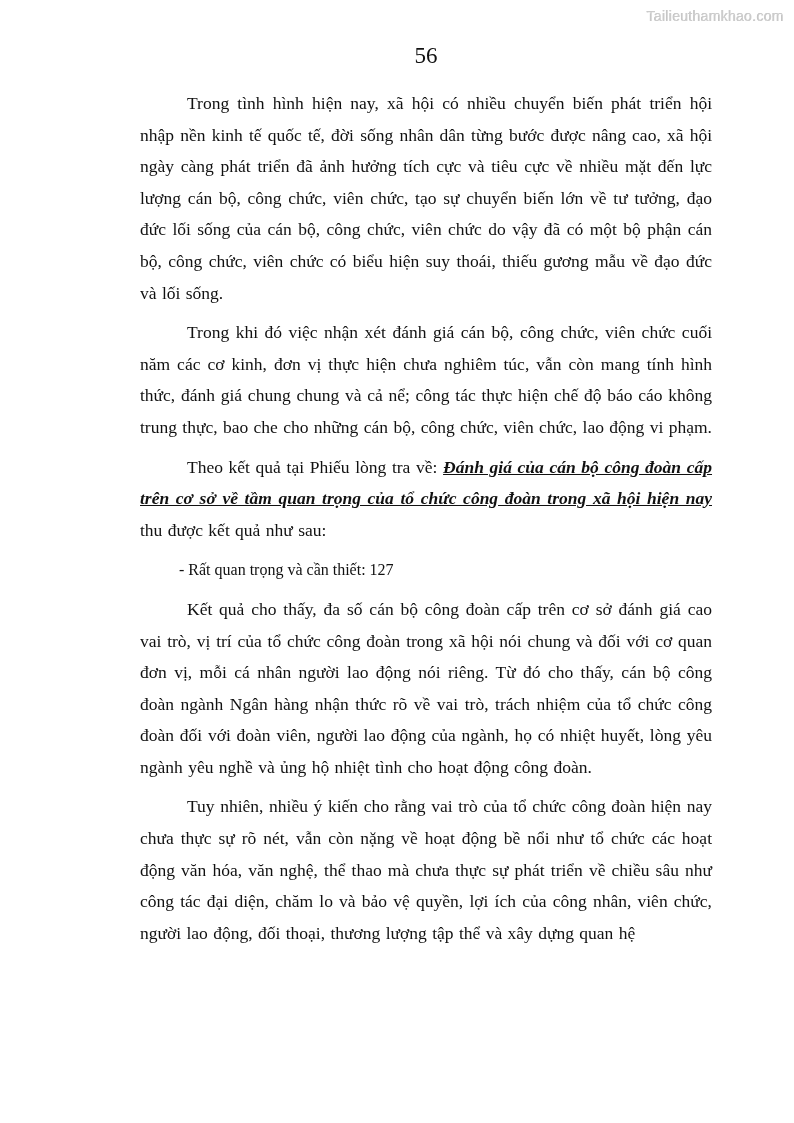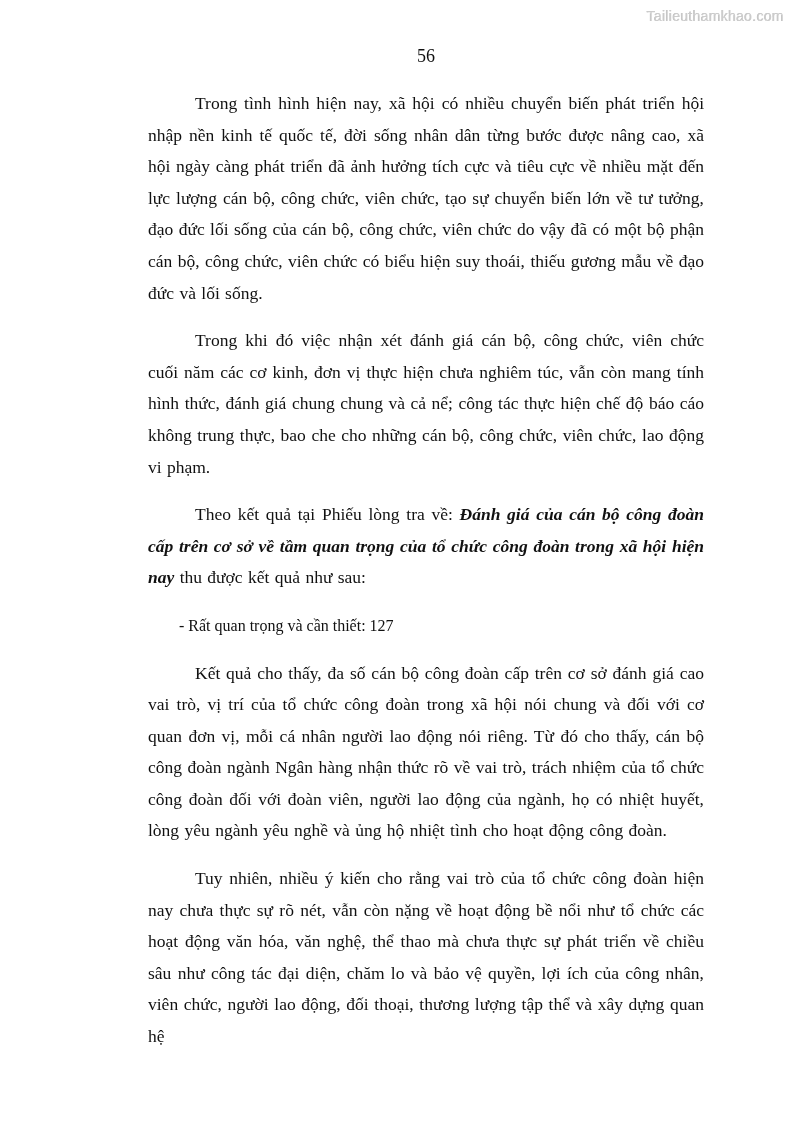--- a/index.html
+++ b/index.html
@@ -28,42 +28,43 @@
     user-select: none;
   }
   .content {
     position: absolute;
     left: 132px;
     top: 44px;
     width: 588px;
   }
   .page-number {
     text-align: center;
-    font-size: 18px;
+    font-size: 23px;
     line-height: 24px;
     margin: 0 0 20px 0;
   }
   .body-para {
-    margin: 16px;
+    margin: 8px;
     font-size: 17.5px;
     line-height: 31.6px;
     text-align: justify;
     text-indent: 47px;
     word-spacing: 1px;
   }
   .list-line {
     margin: 0;
     font-size: 16px;
     line-height: 31.6px;
     text-align: left;
     text-indent: 47px;
   }
   .emphasis {
     font-weight: bold;
     font-style: italic;
+    text-decoration: underline;
   }
 </style>
 </head>
 <body>
 
 <div class="page">
 
   <div class="watermark">Tailieuthamkhao.com</div>
 
   <div class="content">

